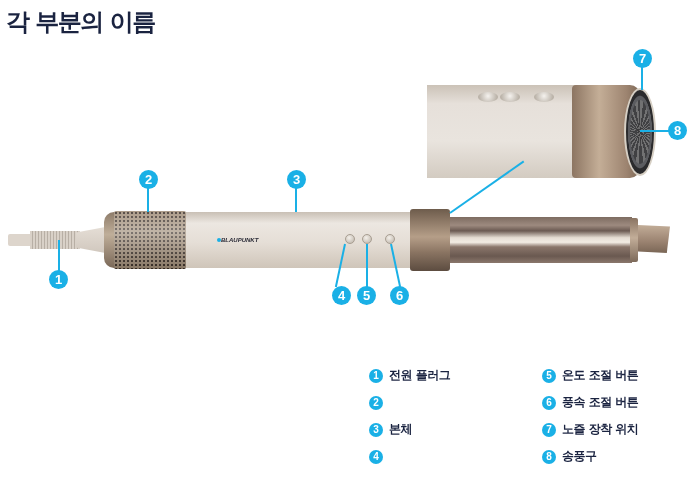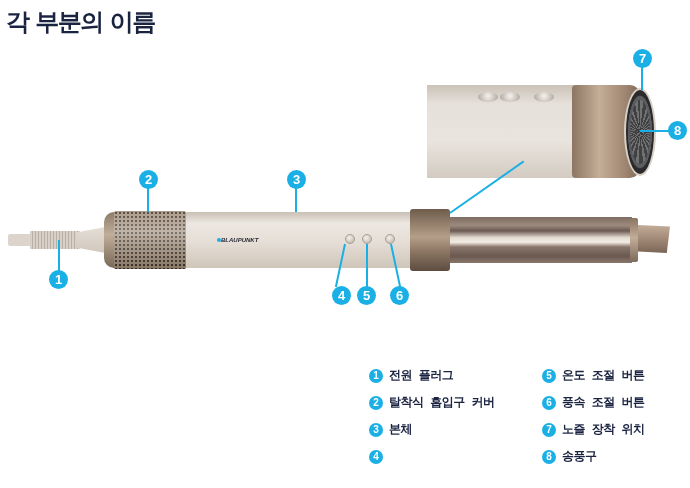--- a/index.html
+++ b/index.html
@@ -57,21 +57,21 @@
     background: linear-gradient(90deg, #8c7562 0%, #c4ae97 40%, #9d8470 80%, #7d6856 100%); }
   .inset-face { position: absolute; left: 624px; top: 88px; width: 32px; height: 88px; border-radius: 50%;
     background: radial-gradient(ellipse at 50% 50%, #3a3a3c 0 15%, #5b5c60 16% 60%, #2b2b2d 62% 100%); border: 2px solid #d6cfc4; }
   .inset-face::after { content: ""; position: absolute; inset: 10px 4px;
     background: repeating-conic-gradient(from 0deg at 50% 50%, #777 0 6deg, #3a3a3c 6deg 14deg); border-radius: 50%; opacity: .8; }
 
   
   .legend-item { position: absolute; height: 19px; display: flex; align-items: center; }
   .legend-item .lb { position: relative; width: 14px; height: 14px; border-radius: 50%; background: #1ab0e6; color: #fff;
     font-family: "Liberation Sans", sans-serif; font-size: 10px; font-weight: bold; text-align: center; line-height: 14px; margin-right: 6px; }
-  .legend-item .lt { font-size: 12px; font-weight: bold; color: #1a2340; letter-spacing: -0.5px; white-space: nowrap; font-family: Liberation Mono, monospace; }
+  .legend-item .lt { font-size: 12px; font-weight: bold; color: #1a2340; letter-spacing: -0.5px; white-space: nowrap; }
 </style>
 </head>
 <body>
 
 <div class="title">각 부분의 이름</div>
 
 <div>
   <div class="plug-tip"></div>
   <div class="plug-body"></div>
   <div class="plug-neck"></div>
@@ -117,21 +117,20 @@
 <div class="badge" style="left:633px;top:49px;">7</div>
 <div class="badge" style="left:668px;top:121px;">8</div>
 
 <div>
   <div class="legend-item" style="left:369px;top:366px;">
     <span class="lb">1</span>
     <span class="lt">전원 플러그</span>
   </div>
   <div class="legend-item" style="left:369px;top:393px;">
     <span class="lb">2</span>
-    <span class="lt">탈착식 흡입구 커버</span>
   </div>
   <div class="legend-item" style="left:369px;top:420px;">
     <span class="lb">3</span>
     <span class="lt">본체</span>
   </div>
   <div class="legend-item" style="left:369px;top:447px;">
     <span class="lb">4</span>
   </div>
   <div class="legend-item" style="left:542px;top:366px;">
     <span class="lb">5</span>

